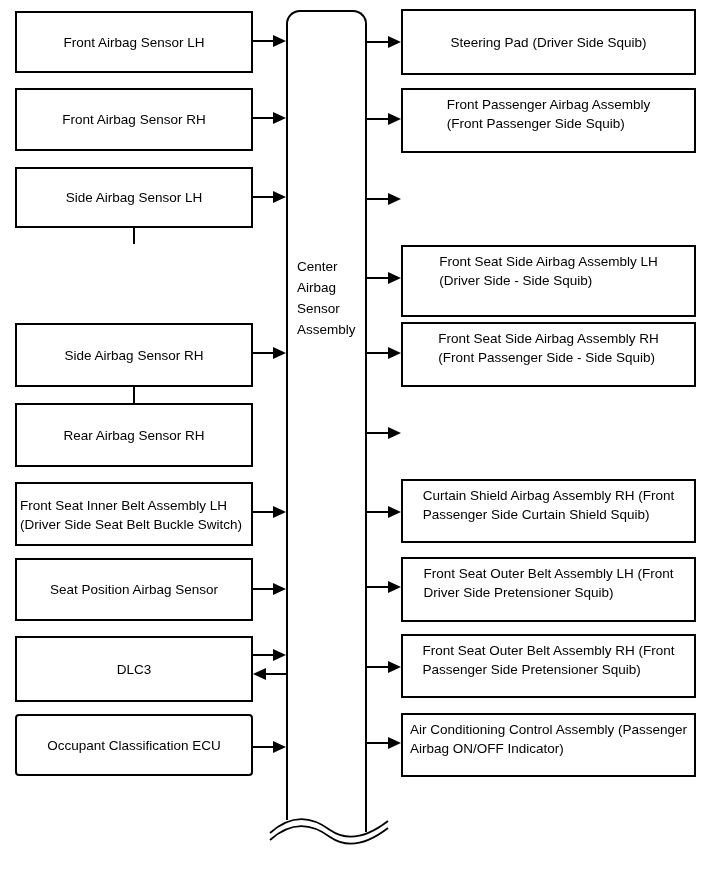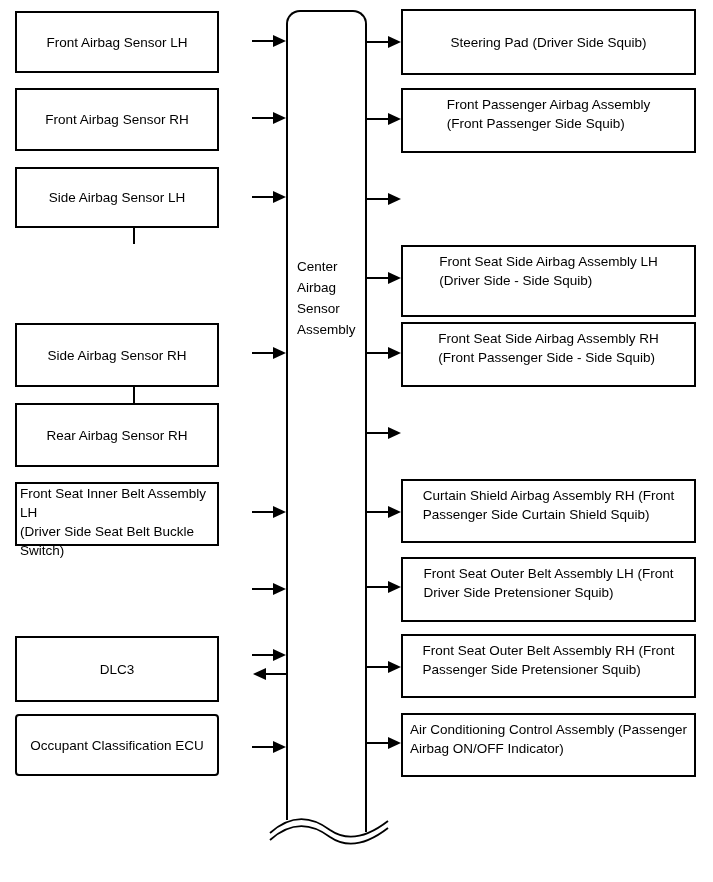--- a/index.html
+++ b/index.html
@@ -17,28 +17,28 @@
     position: absolute;
     border: 2px solid #000000;
     background: #ffffff;
     display: flex;
     align-items: center;
     justify-content: center;
     font-size: 13.5px;
     line-height: 19px;
     white-space: pre-line;
   }
-  .left-node  { left: 15px;  width: 204px; }
+  .left-node  { left: 15px;  width: 238px; }
   .right-node { left: 401px; width: 295px; text-align: left; align-items: flex-start; padding-top: 5px; }
   .right-node.vcenter { align-items: center; padding-top: 0; }
   .left-node.align-tl {
     align-items: flex-start;
     justify-content: flex-start;
     text-align: left;
-    padding: 0 2px 0 3px;
+    padding: 12px 2px 0 3px;
   }
   .rounded { border-radius: 4px; }
   .center-column {
     position: absolute;
     left: 286px; top: 10px;
     width: 81px; height: 810px;
     border: 2px solid #000000;
     border-bottom: none;
     border-radius: 14px 14px 0 0;
     background: #ffffff;
@@ -91,20 +91,21 @@
     <path d="M4,30 C24,12 44,12 64,27 C80,38 100,35 122,18" fill="none" stroke="#000000" stroke-width="1.8"></path>
   </svg>
 
   <div class="node left-node" style="top:11px;height:62px;"><span>Front Airbag Sensor LH</span></div>
   <div class="node left-node" style="top:88px;height:63px;"><span>Front Airbag Sensor RH</span></div>
   <div class="node left-node" style="top:167px;height:61px;"><span>Side Airbag Sensor LH</span></div>
   <div class="node left-node" style="top:323px;height:64px;"><span>Side Airbag Sensor RH</span></div>
   <div class="node left-node" style="top:403px;height:64px;"><span>Rear Airbag Sensor RH</span></div>
   <div class="node left-node align-tl" style="top:482px;height:64px;"><span>Front Seat Inner Belt Assembly LH
 (Driver Side Seat Belt Buckle Switch)</span></div>
+  <div class="node left-node" style="top:558px;height:63px;"><span>Seat Position Airbag Sensor</span></div>
   <div class="node left-node" style="top:636px;height:66px;"><span>DLC3</span></div>
   <div class="node left-node rounded" style="top:714px;height:62px;"><span>Occupant Classification ECU</span></div>
 
   <div class="vline" style="left:133px;top:228px;height:16px;"></div>
   <div class="vline" style="left:133px;top:387px;height:16px;"></div>
 
   <div class="hline" style="left:252px;top:40px;width:23px;"></div>
   <div class="tri-r" style="left:273px;top:35px;"></div>
   <div class="hline" style="left:252px;top:117px;width:23px;"></div>
   <div class="tri-r" style="left:273px;top:112px;"></div>

